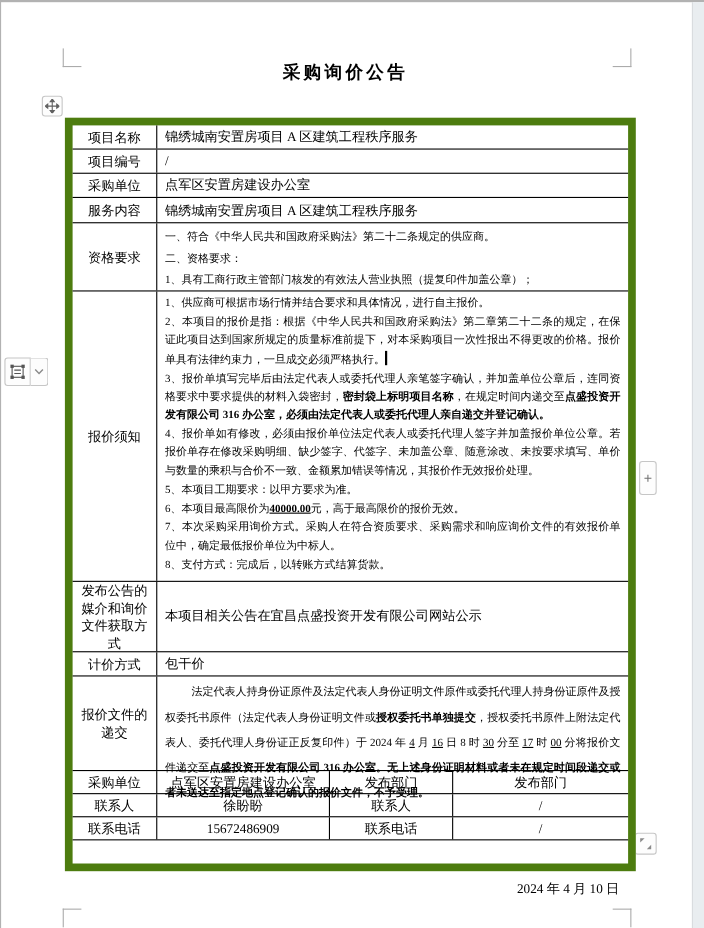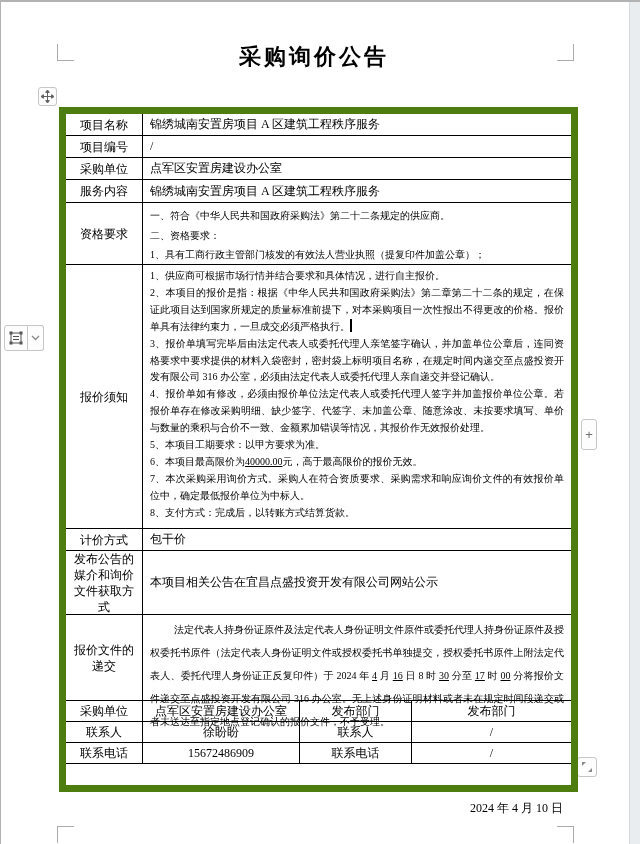--- a/index.html
+++ b/index.html
@@ -13,22 +13,22 @@
   .edge-left { position:absolute; left:0; top:0; width:1px; height:844px; background:#b2b2b2; }
   .scroll-track { position:absolute; right:0; top:2px; width:11px; height:842px; background:#e9edf0; border-left:1px solid #d9dcdf; }
 
   
   .crop { position:absolute; width:17px; height:17px; }
   .crop.tl { left:57px;  top:44px;  border-left:1px solid #ababab; border-bottom:1px solid #ababab; }
   .crop.tr { left:557px; top:44px;  border-right:1px solid #ababab; border-bottom:1px solid #ababab; }
   .crop.bl { left:57px;  top:826px; border-left:1px solid #ababab; border-top:1px solid #ababab; }
   .crop.br { left:557px; top:826px; border-right:1px solid #ababab; border-top:1px solid #ababab; }
 
-  .doc-title { position:absolute; left:0; top:42px; width:628px; text-align:center;
-               font-size:22px; font-weight:bold; letter-spacing:3px; color:#000; }
+  .doc-title { position:absolute; left:0; top:56px; width:628px; text-align:center;
+               font-size:16px; font-weight:bold; letter-spacing:3px; color:#000; }
 
   
   .btn { background:#fdfdfd; border:1px solid #c6c6c6; border-radius:3px; display:flex;
          align-items:center; justify-content:center; color:#707070; }
   .move-handle { position:absolute; left:38px; top:87px; width:19px; height:19px; }
   .para-tool { position:absolute; left:4px; top:325px; height:26px; display:flex; }
   .para-tool .main { width:24px; height:26px; border-radius:3px 0 0 3px; }
   .para-tool .drop { width:16px; height:26px; border-left:none; border-radius:0 3px 3px 0; }
   .add-col { position:absolute; left:581px; top:419px; width:16px; height:31px; font-size:13px;
              font-family:"Liberation Sans",sans-serif; }
@@ -40,21 +40,21 @@
   .ptable { position:absolute; left:59px; top:107px; width:519px; border:7px solid #4d7c0f; background:#fff; }
   .trow { display:flex; border-bottom:1px solid #000; }
   .trow:last-child { border-bottom:none; }
   .lcell { width:77px; flex:0 0 77px; border-right:1px solid #000; display:flex; align-items:center;
            justify-content:center; text-align:center; font-size:12px; line-height:16px; padding:2px 3px; }
   .vcell { flex:1; font-size:12px; display:flex; align-items:center; padding:2px 7px; }
   .vcell.multi { display:block; padding:3px 7px 2px 7px; }
   .para { font-size:10px; line-height:16.9px; text-align:justify; }
   .qual .para { line-height:19.5px; }
   .subm .para { line-height:23px; text-indent:24px; }
-  .b { font-weight:normal; }
+  .b { font-weight:bold; }
   .u { text-decoration:underline; }
   .caret { display:inline-block; width:2px; height:13px; background:#000; vertical-align:-2px; }
 
   .r-h22 { height:22px; } .r-h23 { height:23px; }
   .r-qual { height:62px; } .r-notice { height:264px; }
   .r-media { height:64px; } .r-subm { height:86px; }
   .r-foot { height:21px; } .r-date { height:21px; }
 
   .fcell { font-size:12px; display:flex; align-items:center; justify-content:center;
            border-right:1px solid #000; text-align:center; padding:1px 3px; }
@@ -171,28 +171,28 @@
           <p class="para"><span>2、本项目的报价是指：根据《中华人民共和国政府采购法》第二章第二十二条的规定，在保证此项目达到国家所规定的质量标准前提下，对本采购项目一次性报出不得更改的价格。报价单具有法律约束力，一旦成交必须严格执行。</span><span class="caret"></span></p>
           <p class="para"><span>3、报价单填写完毕后由法定代表人或委托代理人亲笔签字确认，并加盖单位公章后，连同资格要求中要求提供的材料入袋密封，</span><span class="b">密封袋上标明项目名称</span><span>，在规定时间内递交至</span><span class="b">点盛投资开发有限公司 316 办公室，必须由法定代表人或委托代理人亲自递交并登记确认。</span></p>
           <p class="para"><span>4、报价单如有修改，必须由报价单位法定代表人或委托代理人签字并加盖报价单位公章。若报价单存在修改采购明细、缺少签字、代签字、未加盖公章、随意涂改、未按要求填写、单价与数量的乘积与合价不一致、金额累加错误等情况，其报价作无效报价处理。</span></p>
           <p class="para"><span>5、本项目工期要求：以甲方要求为准。</span></p>
           <p class="para"><span>6、本项目最高限价为</span><span class="b u">40000.00</span><span>元，高于最高限价的报价无效。</span></p>
           <p class="para"><span>7、本次采购采用询价方式。采购人在符合资质要求、采购需求和响应询价文件的有效报价单位中，确定最低报价单位为中标人。</span></p>
           <p class="para"><span>8、支付方式：完成后，以转账方式结算货款。</span></p>
         </div>
     </div>
 
-    <div class="trow r-h22">
-      <div class="lcell">计价方式</div>
-      <div class="vcell">包干价</div>
-    </div>
-
     <div class="trow r-media">
       <div class="lcell">发布公告的媒介和询价文件获取方式</div>
       <div class="vcell">本项目相关公告在宜昌点盛投资开发有限公司网站公示</div>
+    </div>
+
+    <div class="trow r-h22">
+      <div class="lcell">计价方式</div>
+      <div class="vcell">包干价</div>
     </div>
 
     <div class="trow r-subm">
       <div class="lcell">报价文件的递交</div>
       <div class="vcell multi subm">
           <p class="para"><span>法定代表人持身份证原件及法定代表人身份证明文件原件或委托代理人持身份证原件及授权委托书原件（法定代表人身份证明文件或</span><span class="b">授权委托书单独提交</span><span>，授权委托书原件上附法定代表人、委托代理人身份证正反复印件）于 2024 年 </span><span class="u">4</span><span> 月 </span><span class="u">16</span><span> 日 8 时 </span><span class="u">30</span><span> 分至 </span><span class="u">17</span><span> 时 </span><span class="u">00</span><span> 分将报价文件递交至</span><span class="b">点盛投资开发有限公司 316 办公室。无上述身份证明材料或者未在规定时间段递交或者未送达至指定地点登记确认的报价文件，不予受理。</span></p>
         </div>
     </div>
 
     <div class="trow r-foot">

